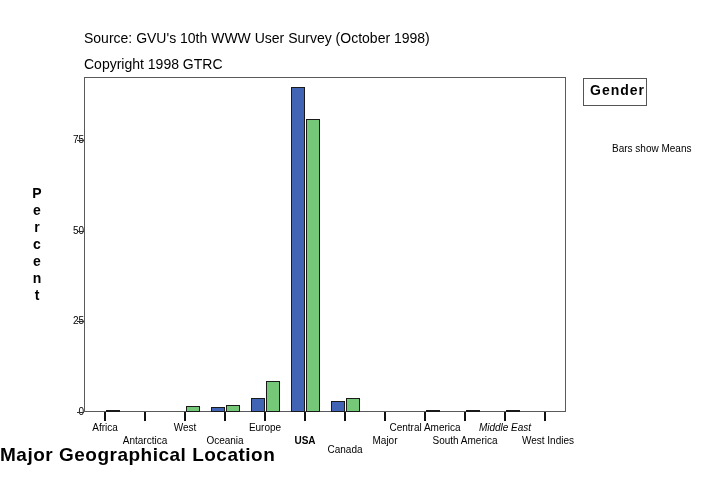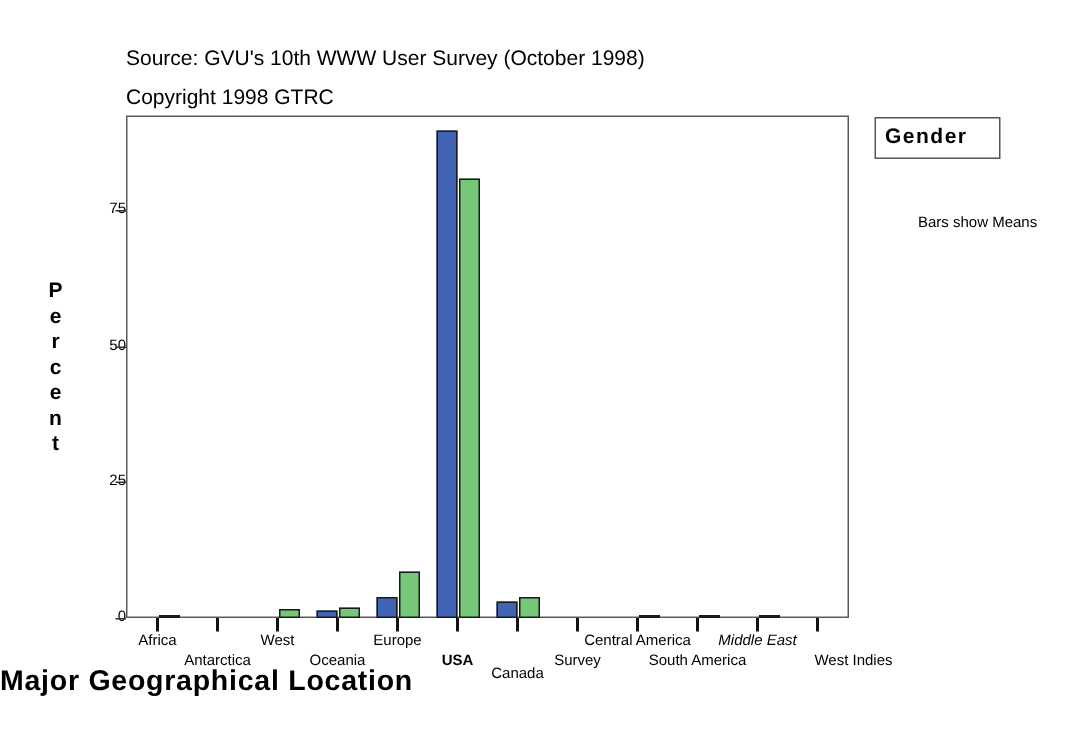--- a/index.html
+++ b/index.html
@@ -122,21 +122,21 @@
     font-weight: bold;
     letter-spacing: 0.5px;
     color: #000;
   }
 
   
   #legend-box {
     position: absolute;
     left: 583px;
     top: 78px;
-    width: 84px;
+    width: 64px;
     padding: 3px 6px 5px 6px;
     border: 1px solid #555;
     box-sizing: border-box;
     background: #fff;
   }
   #legend-title {
     font-size: 14px;
     font-weight: bold;
     letter-spacing: 1px;
     line-height: 17px;
@@ -236,25 +236,25 @@
     <div class="x-tick-mark" style="left: 544px; top: 412px;"></div>
   </div>
 <div id="x-axis-labels">
     <div class="x-tick-label" style="left: 105px; top: 422px;">Africa</div>
     <div class="x-tick-label" style="left: 145px; top: 435px;">Antarctica</div>
     <div class="x-tick-label" style="left: 185px; top: 422px;">West</div>
     <div class="x-tick-label" style="left: 225px; top: 435px;">Oceania</div>
     <div class="x-tick-label" style="left: 265px; top: 422px;">Europe</div>
     <div class="x-tick-label" style="left: 305px; top: 435px; font-weight: bold;">USA</div>
     <div class="x-tick-label" style="left: 345px; top: 444px;">Canada</div>
-    <div class="x-tick-label" style="left: 385px; top: 435px;">Survey</div>
+    <div class="x-tick-label" style="left: 385px; top: 435px;">Major</div>
     <div class="x-tick-label" style="left: 425px; top: 422px;">Central America</div>
     <div class="x-tick-label" style="left: 465px; top: 435px;">South America</div>
     <div class="x-tick-label" style="left: 505px; top: 422px; font-style: italic;">Middle East</div>
-    <div class="x-tick-label" style="left: 569px; top: 435px;">West Indies</div>
+    <div class="x-tick-label" style="left: 548px; top: 435px;">West Indies</div>
   </div>
 
 <div id="x-axis-title">Major Geographical Location</div>
 
 <div id="legend-box">
   <div id="legend-title">Gender</div>
 </div>
 <div id="legend-note">Bars show Means</div>
 
 </body></html>

